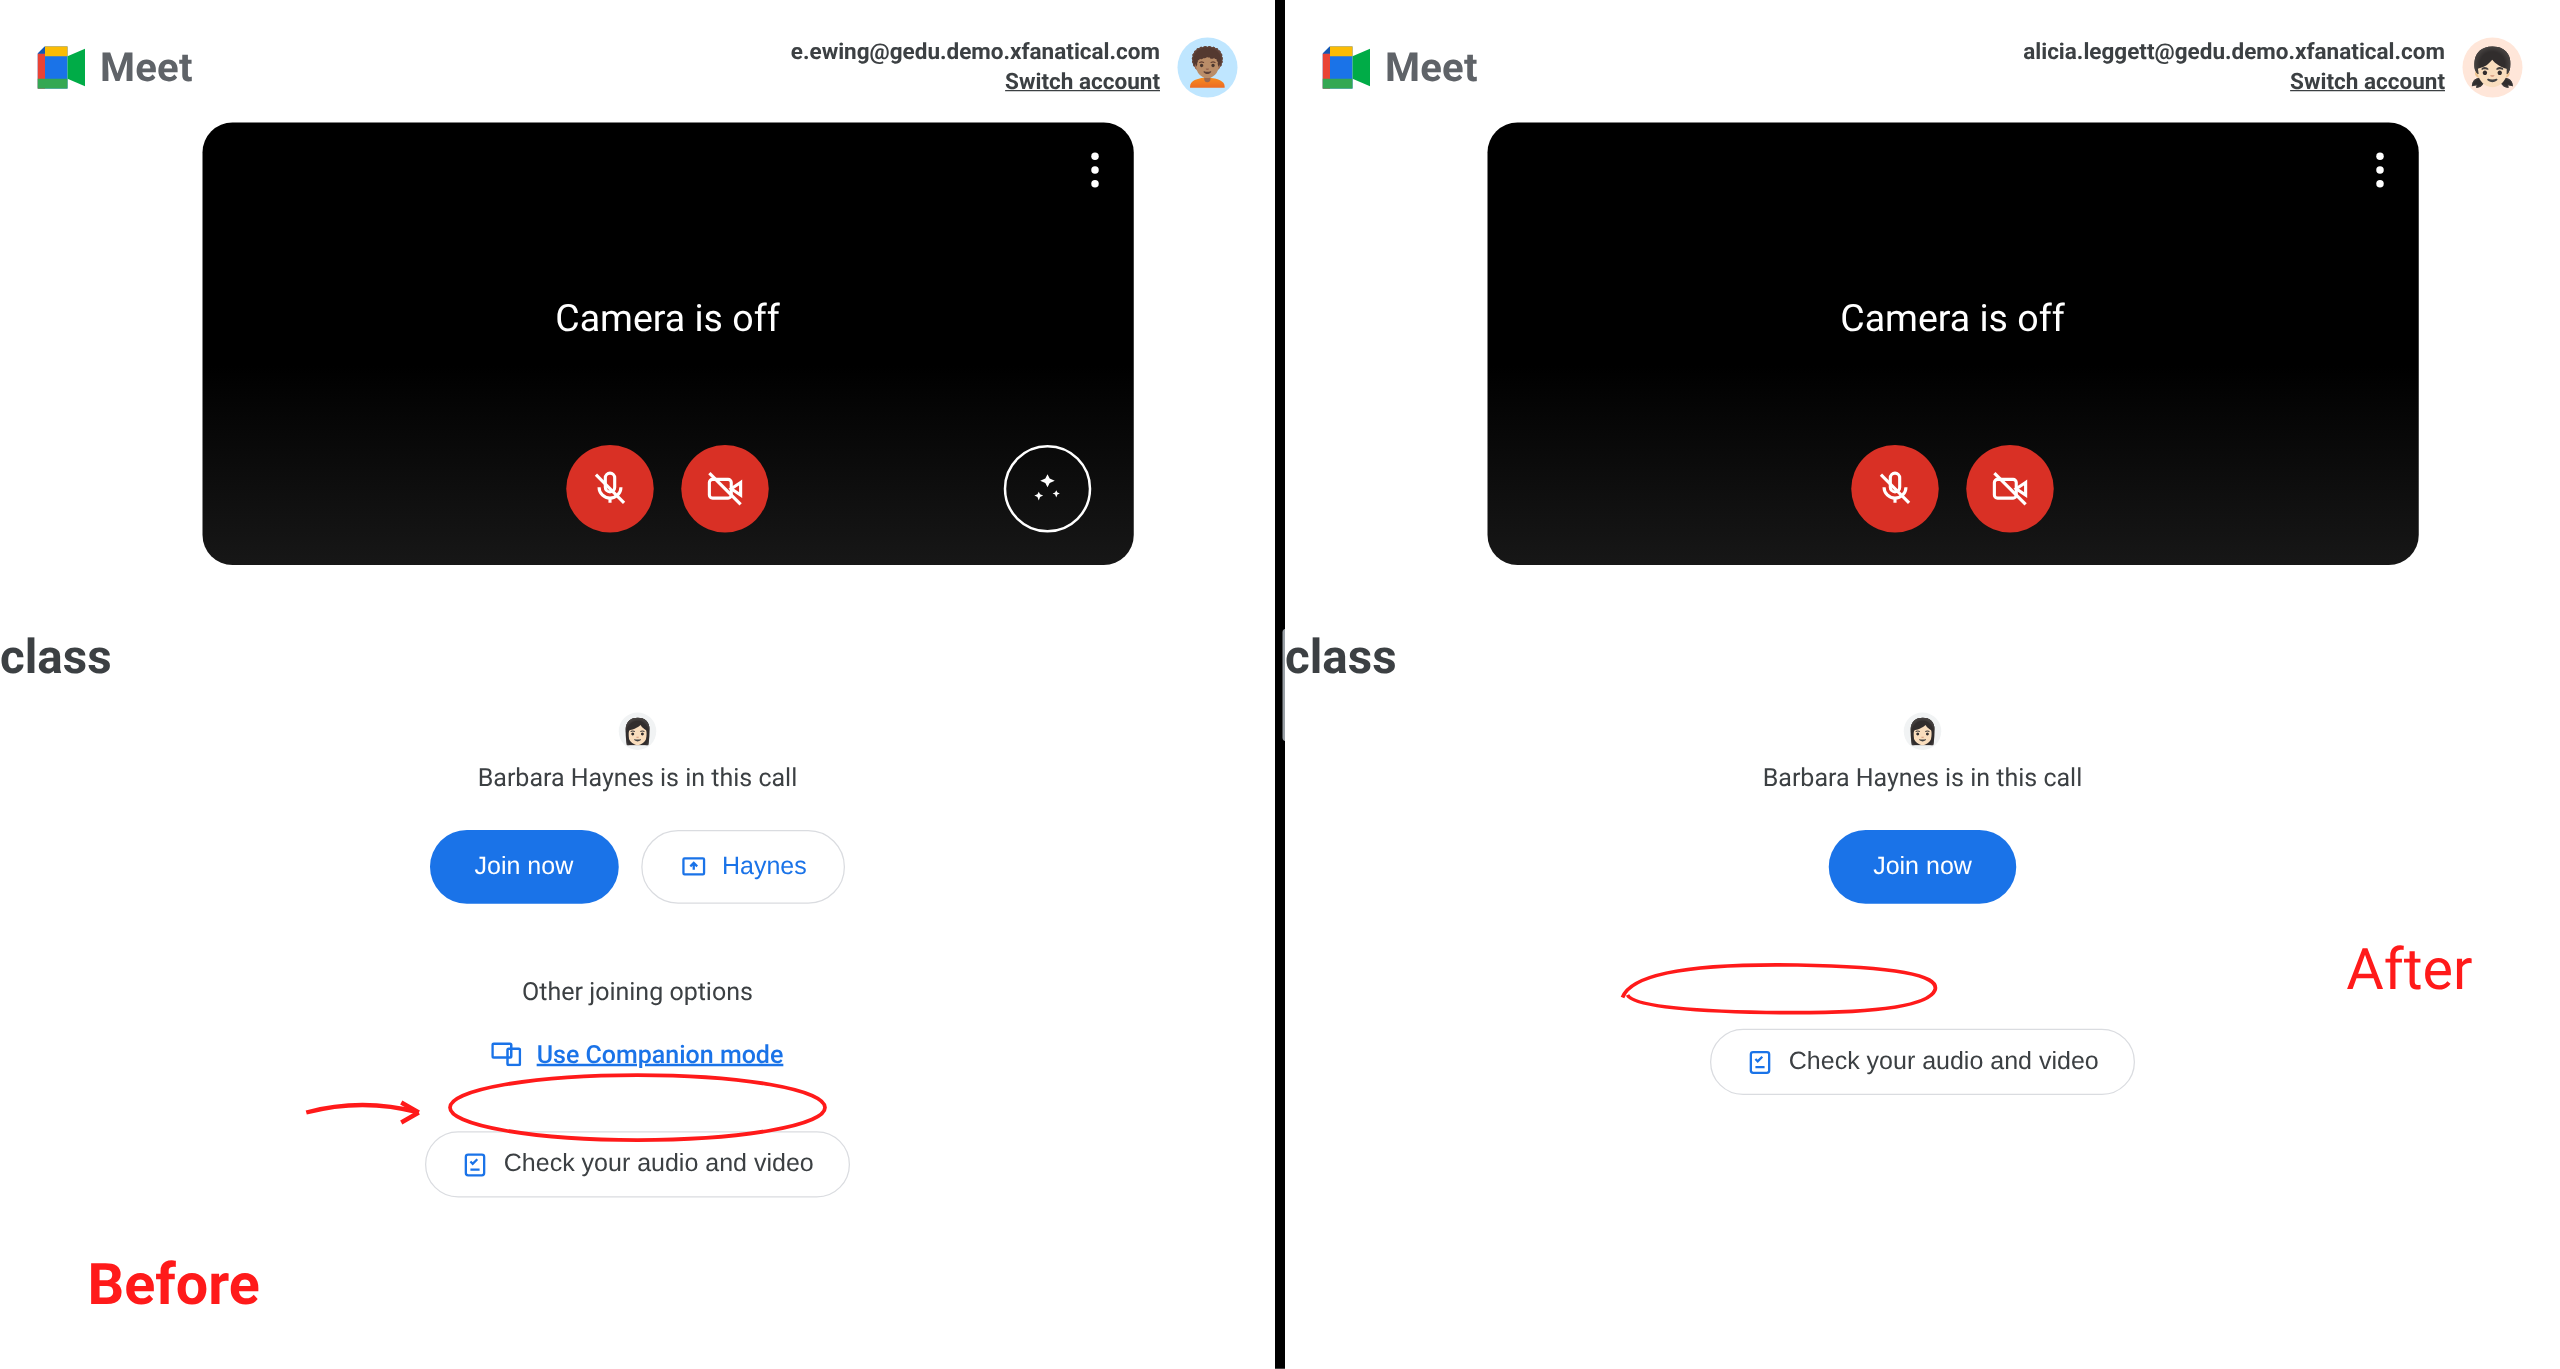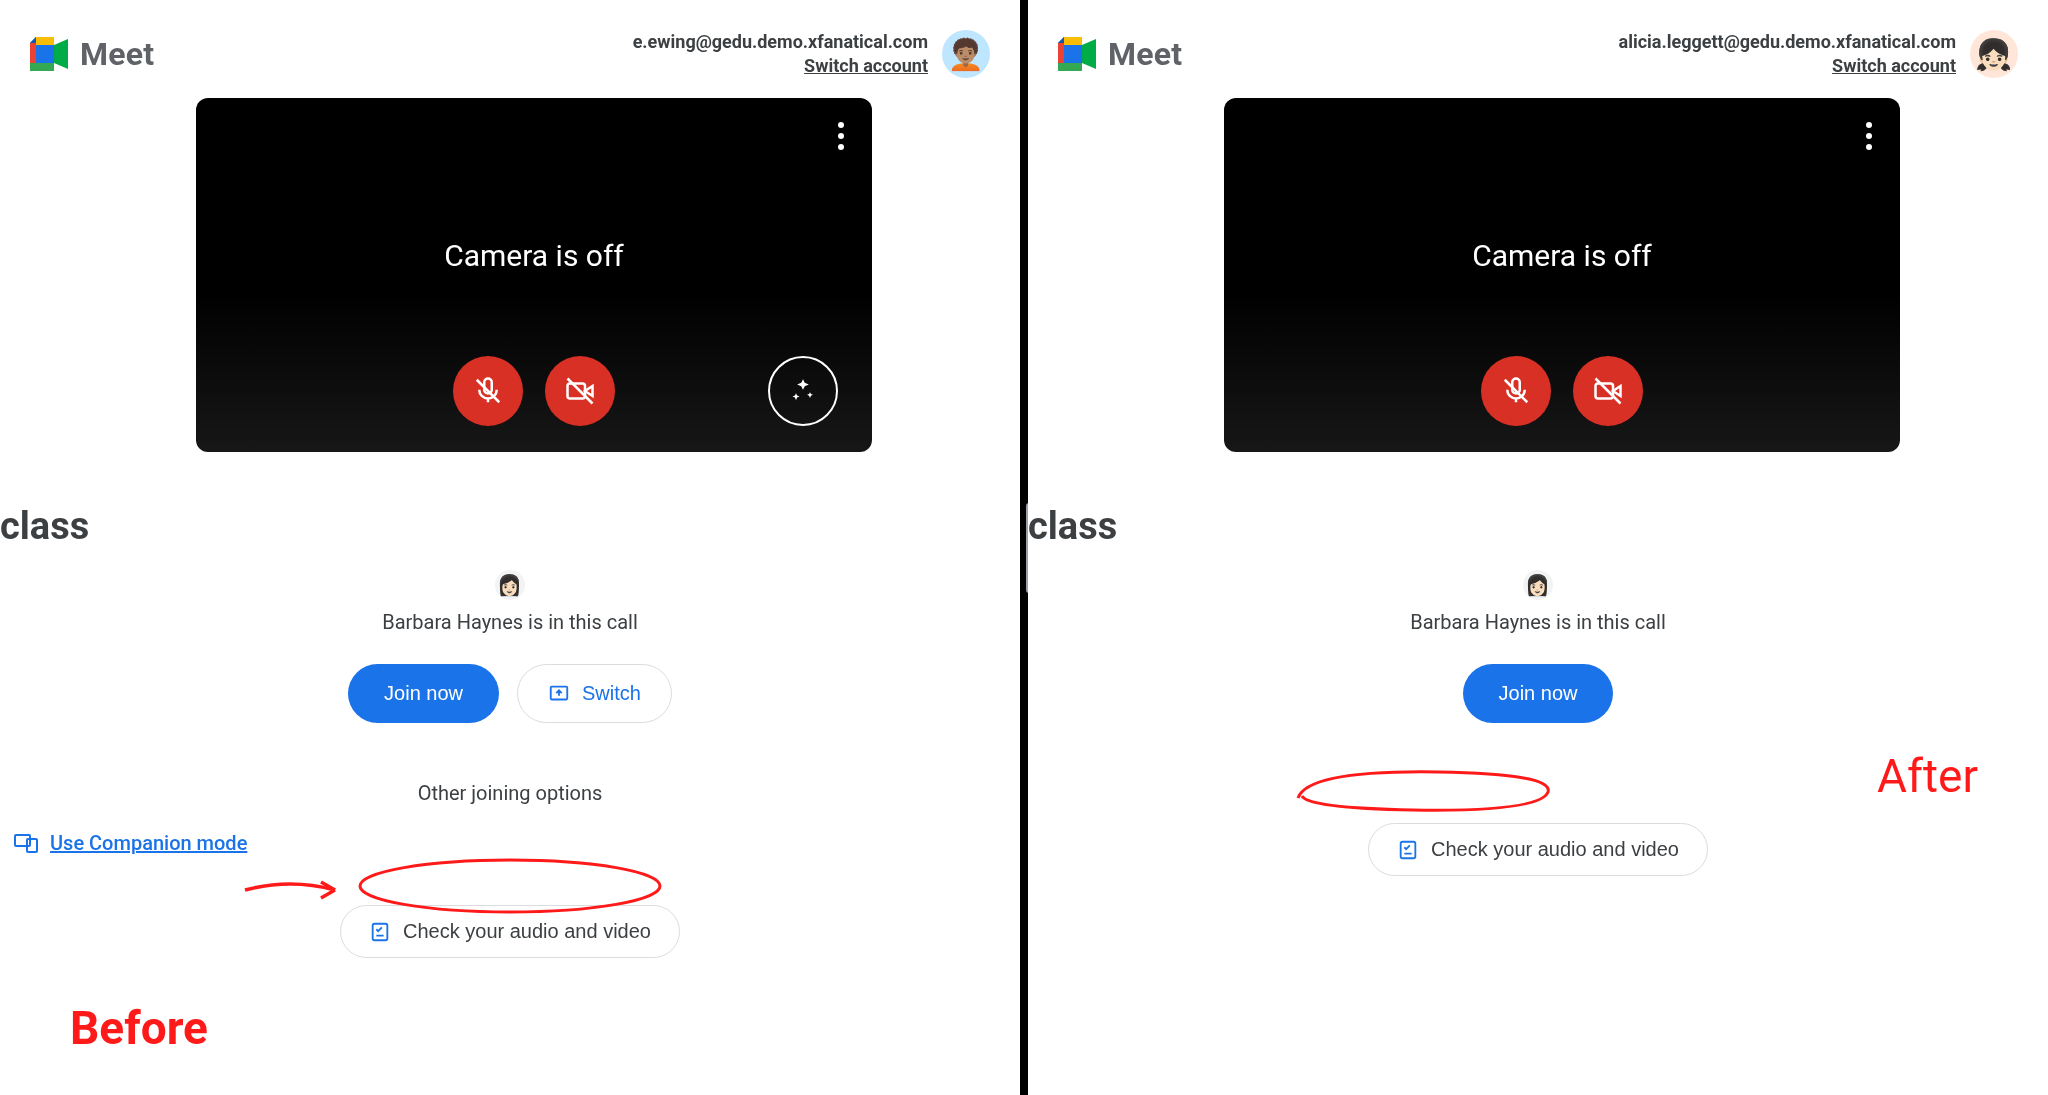--- a/index.html
+++ b/index.html
@@ -90,24 +90,24 @@
     font-size:30px;
   }
 
   
   .preview-wrap {
     display: flex;
     justify-content: center;
     margin-top: 10px;
   }
   .preview {
-    width: 676px;
+    width: 745px;
     height: 354px;
     background: linear-gradient(180deg, #000 0%, #000 55%, #171717 100%);
-    border-radius: 12px;
+    border-radius: 24px;
     position: relative;
     color: #fff;
     display:flex;
     align-items:center;
     justify-content:center;
     margin-left:48px;
   }
   .preview-status {
     font-size: 30px;
     color: #fff;
@@ -204,21 +204,21 @@
   }
 
   .other-heading{
     text-align:center;
     font-size:20px;
     color:#3c4043;
     margin-top:58px;
   }
   .option-list{
     display:flex;
-    flex-direction:row;
+    flex-direction:column;
     align-items:center;
     gap:18px;
     margin-top:20px;
   }
   .option-link{
     color:#1a73e8;
     font-size:20px;
     display:flex;
     align-items:center;
     gap:12px;
@@ -330,21 +330,21 @@
       <div class="ptext">Barbara Haynes is in this call</div>
     </div>
 
     <div class="join-row">
       <button class="btn-primary">Join now</button>
       <button class="btn-outline">
         <svg width="22" height="22" viewBox="0 0 24 24" fill="none" stroke="#1a73e8" stroke-width="2">
           <rect x="3" y="4" width="18" height="14" rx="1"></rect>
           <path d="M12 14V8M9 11l3-3 3 3"></path>
         </svg>
-        <span>Switch</span>
+        <span>Haynes</span>
       </button>
     </div>
 
     <div class="other-heading">Other joining options</div>
 
     <div class="option-list">
       <a href="#" class="option-link">
         <svg width="24" height="20" viewBox="0 0 24 20" fill="none" stroke="#1a73e8" stroke-width="2">
           <rect x="1" y="2" width="15" height="11" rx="1"></rect>
           <rect x="13" y="6" width="10" height="13" rx="1"></rect>

